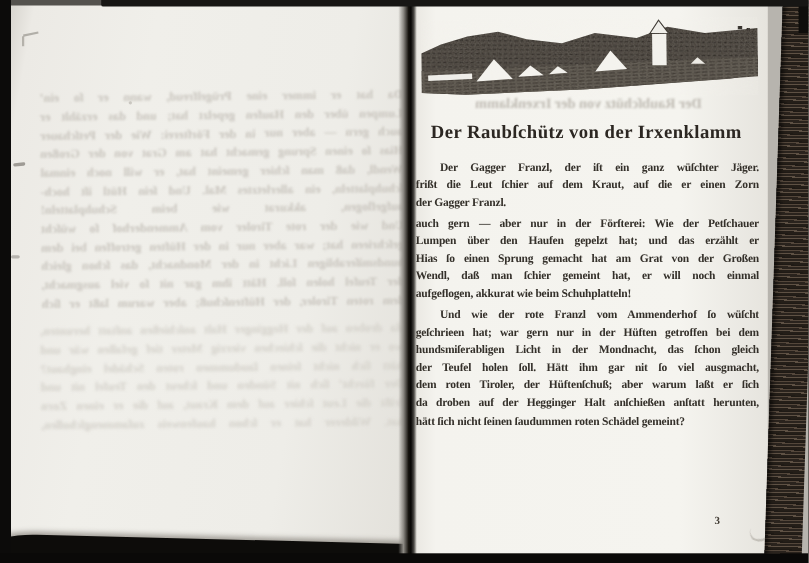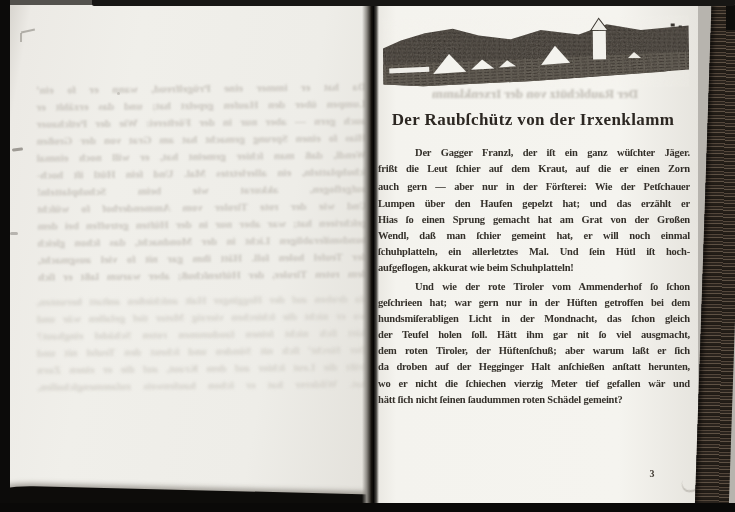--- a/index.html
+++ b/index.html
@@ -31,21 +31,21 @@
 
   
   .illustration{left:7px;top:13px;width:306px;height:71px;transform:rotate(-.6deg);}
   .story-title{left:0;top:106px;width:314px;text-align:center;font-size:17px;font-weight:700;
     letter-spacing:.4px;color:#2c2722;}
   .textcol{left:2px;top:139px;width:312px;color:#34302a;font-size:10.5px;font-weight:700;
     letter-spacing:-.2px;position:absolute;}
   .para{position:relative;display:block;margin-top:2px;}
   .tl{position:relative;display:block;height:16.2px;line-height:16.2px;overflow:hidden;
     text-align:justify;text-align-last:justify;}
-  .tl.first{text-indent:22px;padding-left:15px;}
+  .tl.first{text-indent:22px;}
   .tl.last{text-align-last:left;}
   .page-number{left:266px;top:464px;width:20px;text-align:center;font-size:10px;font-weight:700;color:#403a32;}
   .ghost-title{left:44px;top:82px;width:230px;text-align:center;font-size:13px;font-weight:700;
     color:#bfbbb3;transform:scaleX(-1);filter:blur(1.1px);}
   .squiggle{left:308px;top:456px;width:24px;height:34px;z-index:1;
     border-right:2px solid rgba(110,104,95,.4);border-bottom:2px solid rgba(110,104,95,.3);
     border-radius:0 10px 70% 30%;transform:rotate(18deg);filter:blur(.6px);}
 
   
   .ghost-block{left:28px;top:76px;width:330px;color:#c8c4bd;font-size:11px;font-weight:700;
@@ -132,37 +132,36 @@
     </div>
 
     <div class="ghost-title" aria-hidden="true">Der Raubſchütz von der Irxenklamm</div>
 
     <h1 class="story-title" style="margin:0;">Der Raubſchütz von der Irxenklamm</h1>
 
     <div class="textcol">
       <div class="para">
         <span class="tl first">Der Gagger Franzl, der iſt ein ganz wüſchter Jäger.</span>
         <span class="tl">frißt die Leut ſchier auf dem Kraut, auf die er einen Zorn</span>
+        <span class="tl last">der Gagger Franzl.</span>
       </div>
       <div class="para">
         <span class="tl">auch gern — aber nur in der Förſterei: Wie der Petſchauer</span>
         <span class="tl">Lumpen über den Haufen gepelzt hat; und das erzählt er</span>
         <span class="tl">Hias ſo einen Sprung gemacht hat am Grat von der Großen</span>
         <span class="tl">Wendl, daß man ſchier gemeint hat, er will noch einmal</span>
-        <span class="tl">ſchuhplatteln, ein allerletztes Mal. Und ſein Hütl iſt hoch-</span>
         <span class="tl last">aufgeflogen, akkurat wie beim Schuhplatteln!</span>
       </div>
       <div class="para">
-        <span class="tl first">Und wie der rote Tiroler vom Ammenderhof ſo ſchon</span>
+        <span class="tl first">Und wie der rote Franzl vom Ammenderhof ſo wüſcht</span>
         <span class="tl">geſchrieen hat; war gern nur in der Hüften getroffen bei dem</span>
         <span class="tl">hundsmiſerabligen Licht in der Mondnacht, das ſchon gleich</span>
         <span class="tl">der Teufel holen ſoll. Hätt ihm gar nit ſo viel ausgmacht,</span>
         <span class="tl">dem roten Tiroler, der Hüftenſchuß; aber warum laßt er ſich</span>
         <span class="tl">da droben auf der Hegginger Halt anſchießen anſtatt herunten,</span>
-        <span class="tl">wo er nicht die ſchiechen vierzig Meter tief gefallen wär und</span>
         <span class="tl last">hätt ſich nicht ſeinen ſaudummen roten Schädel gemeint?</span>
       </div>
     </div>
 
     <div class="page-number">3</div>
     <div class="squiggle"></div>
   </div>
 
   <div class="gutter"></div>
   <div class="fore-light"></div>

